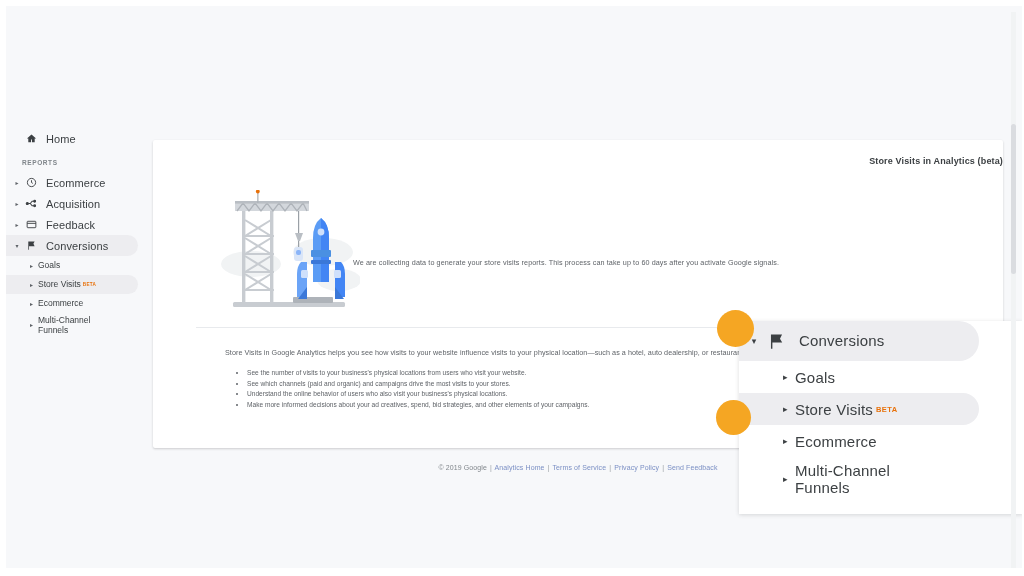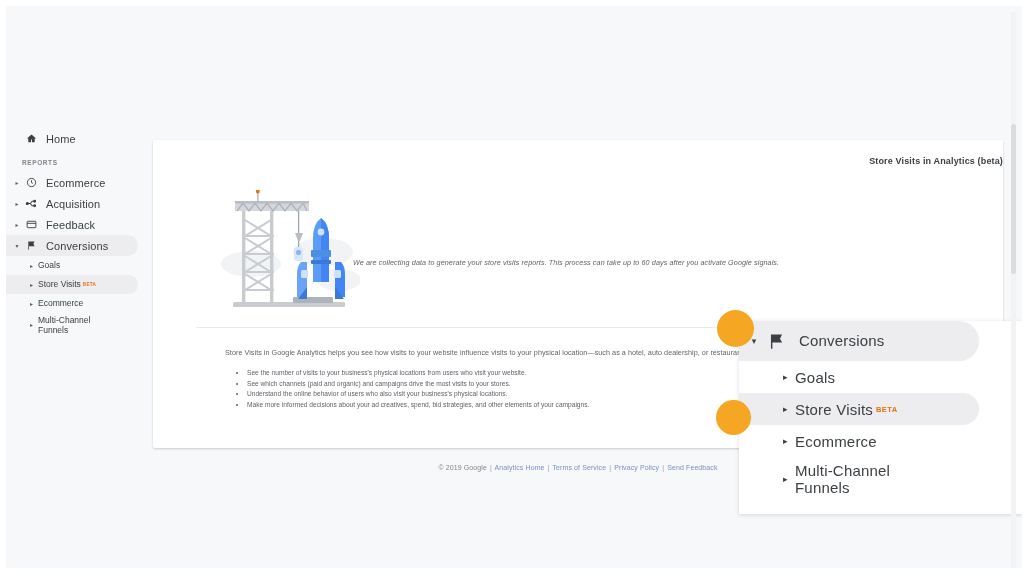--- a/index.html
+++ b/index.html
@@ -123,21 +123,20 @@
     text-align: right;
     font-size: 9px;
     color: #3c4043;
     font-weight: bold;
     letter-spacing: .15px;
     margin-top: 16px;
   }
   .hero {
     position: relative;
     height: 135px;
-    font-style: italic;
   }
   .hero-art {
     position: absolute;
     left: 62px; top: 24px;
     width: 145px; height: 125px;
   }
   .hero-copy {
     position: absolute;
     left: 200px; top: 92px;
     right: 24px;

